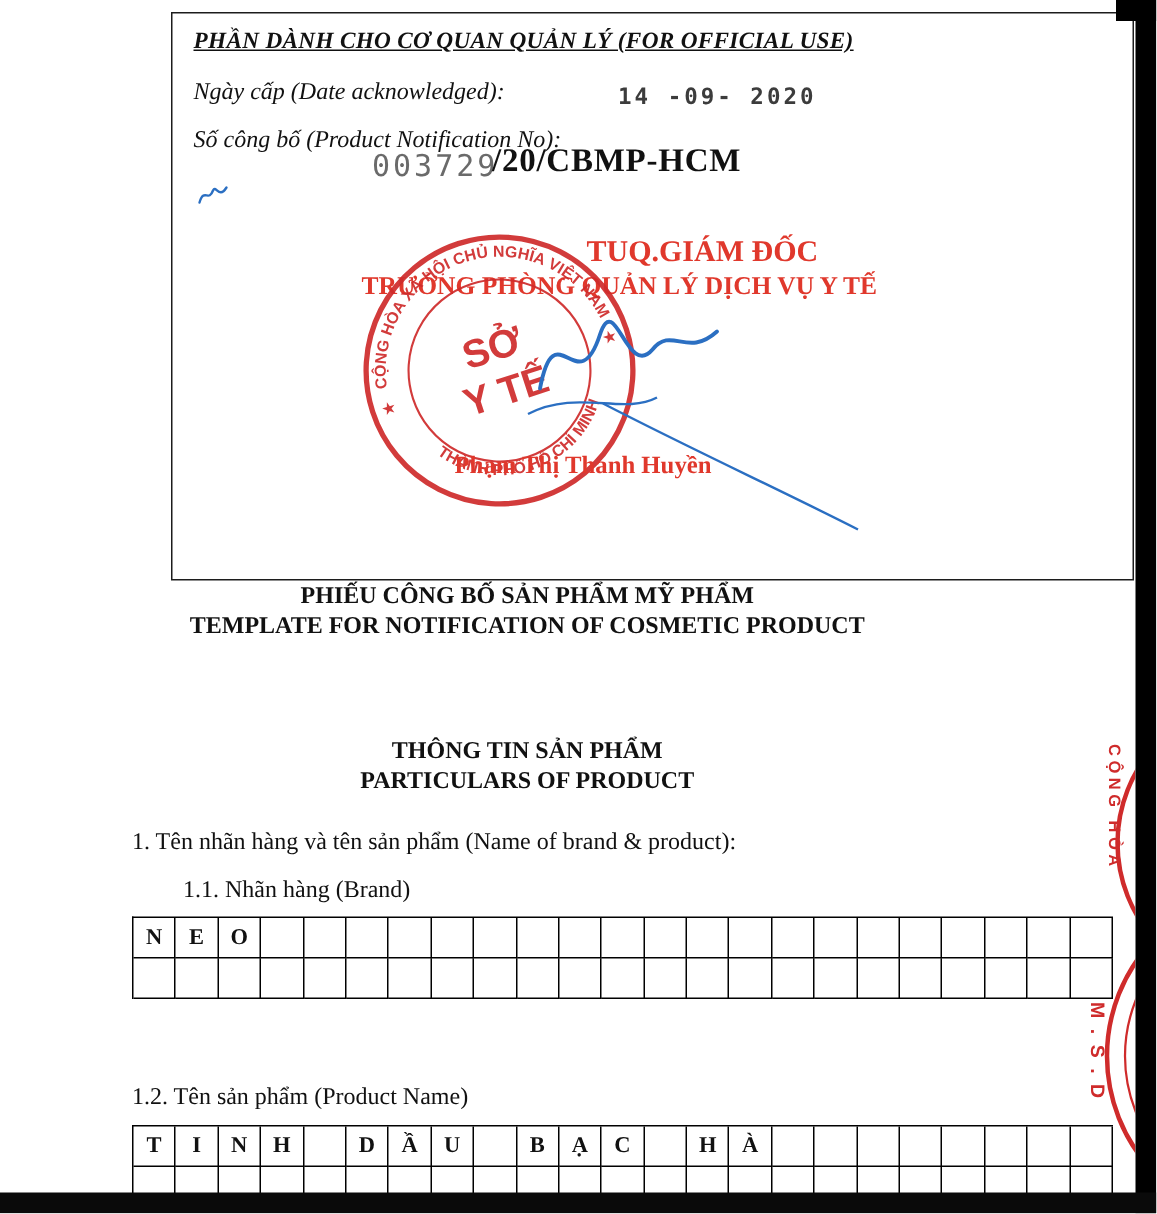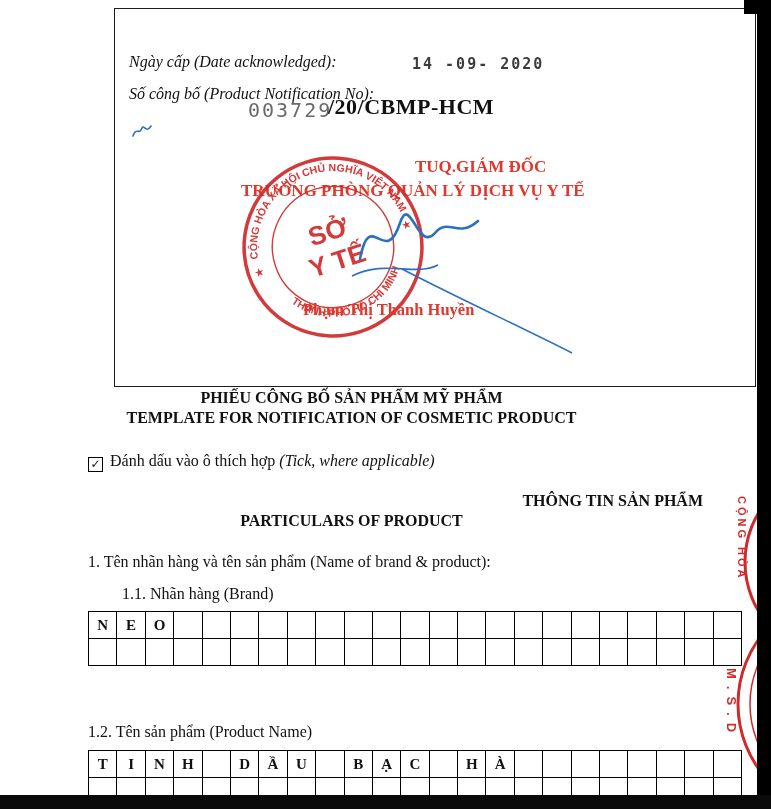--- a/index.html
+++ b/index.html
@@ -21,32 +21,32 @@
   .date-stamp{position:absolute; left:297px; top:46px; font-family:"DejaVu Sans Mono", monospace;
     font-weight:bold; color:#3c3c3c; font-size:15px; letter-spacing:2px;}
   .lbl-notif{position:absolute; left:14px; top:76px;}
   .stamp-number{position:absolute; left:133px; top:89px; font-family:"DejaVu Sans Mono", monospace;
     color:#6a6a6a; font-size:20px; letter-spacing:2px;}
   .notif-suffix{position:absolute; left:213px; top:85px; font-weight:bold; font-size:22px; letter-spacing:.5px;}
   .lbl-validity{position:absolute; left:14px; top:113px; white-space:nowrap;}
   .hand-mark{vertical-align:-3px; margin-left:2px;}
 
   .red{color:#e0382c;}
-  .signer-t1{position:absolute; left:300px; top:148px; font-weight:bold; font-size:17px; font-family:"Liberation Serif", serif;}
+  .signer-t1{position:absolute; left:276px; top:148px; font-weight:bold; font-size:20px; font-family:"Liberation Serif", serif;}
   .signer-t2{position:absolute; left:126px; top:172px; font-weight:bold; font-size:17px;}
   .signer-name{position:absolute; left:188px; top:291px; font-weight:bold; font-size:16.5px;}
 
   .round-stamp{position:absolute; left:122px; top:142px; width:192px; height:192px;
     transform:rotate(-18deg); opacity:.92;}
   .signature-svg{position:absolute; left:225px; top:172px; width:245px; height:180px;}
 
   
   .center-line{position:absolute; left:0; width:703px; text-align:center; font-weight:bold; font-size:16px;}
   .t1{top:389px;} .t2{top:409px;}
-  .s1{top:492px;text-align:right;} .s2{top:512px;}
+  .s1{top:492px;} .s2{top:512px;}
   .tick-line{position:absolute; left:88px; top:452px; font-size:16px;}
   .checkbox{display:inline-flex; width:13px; height:13px; border:1.5px solid #000;
     align-items:center; justify-content:center; font-size:12px; line-height:13px;
     margin-right:7px; vertical-align:-2px; font-family:"DejaVu Sans", sans-serif;}
   .plain-lbl{position:absolute; left:88px; font-size:16px;text-align:right;}
   .i1{top:553px;} .i11{top:585px;margin-left:34px;} .i12{top:723px;}
 
   .lettergrid{position:absolute; left:88px; display:grid; width:653px;
     border-top:1.5px solid #000; border-left:1.5px solid #000; background:#fff;}
   .g-brand{top:611px;} .g-product{top:750px;}
@@ -60,20 +60,21 @@
     writing-mode:vertical-rl; letter-spacing:3px;}
   .vfrag-upper{left:736px; top:496px; font-size:11px;}
   .vfrag-lower{left:724px; top:668px; font-size:13px; letter-spacing:7px;}
 </style>
 </head>
 <body>
 
 <div class="page">
 
   <div class="official-box">
+    <div class="box-header">PHẦN DÀNH CHO CƠ QUAN QUẢN LÝ (FOR OFFICIAL USE)</div>
 
     <div class="it lbl-date">Ngày cấp (Date acknowledged):</div>
     <div class="date-stamp">14 -09- 2020</div>
 
     <div class="it lbl-notif">Số công bố (Product Notification No):</div>
     <div class="stamp-number">003729</div>
     <div class="notif-suffix">/20/CBMP-HCM</div>
 
     <div class="it lbl-validity">
       <svg class="hand-mark" width="22" height="16" viewBox="0 0 22 16">
@@ -108,23 +109,20 @@
       <path d="M 12,95 C 45,78 75,96 98,84" stroke="#2b6fc2" stroke-width="1.6" fill="none"></path>
       <path d="M 62,88 C 120,118 185,148 232,172" stroke="#2b6fc2" stroke-width="1.6" fill="none"></path>
     </svg>
 
     <div class="red signer-name">Phạm Thị Thanh Huyền</div>
   </div>
 
   <div class="center-line t1">PHIẾU CÔNG BỐ SẢN PHẨM MỸ PHẨM</div>
   <div class="center-line t2">TEMPLATE FOR NOTIFICATION OF COSMETIC PRODUCT</div>
 
-  <div class="tick-line">
-    <span class="checkbox">✓</span><span>Đánh dấu vào ô thích hợp </span><span class="it">(Tick, where applicable)</span>
-  </div>
 
   <div class="center-line s1">THÔNG TIN SẢN PHẨM</div>
   <div class="center-line s2">PARTICULARS OF PRODUCT</div>
 
   <div class="plain-lbl i1">1. Tên nhãn hàng và tên sản phẩm (Name of brand &amp; product):</div>
   <div class="plain-lbl i11">1.1. Nhãn hàng (Brand)</div>
   <div class="lettergrid g-brand" id="brand-grid" style="grid-template-columns: repeat(23, 1fr);">
       <div class="cell">N</div>
       <div class="cell">E</div>
       <div class="cell">O</div>

